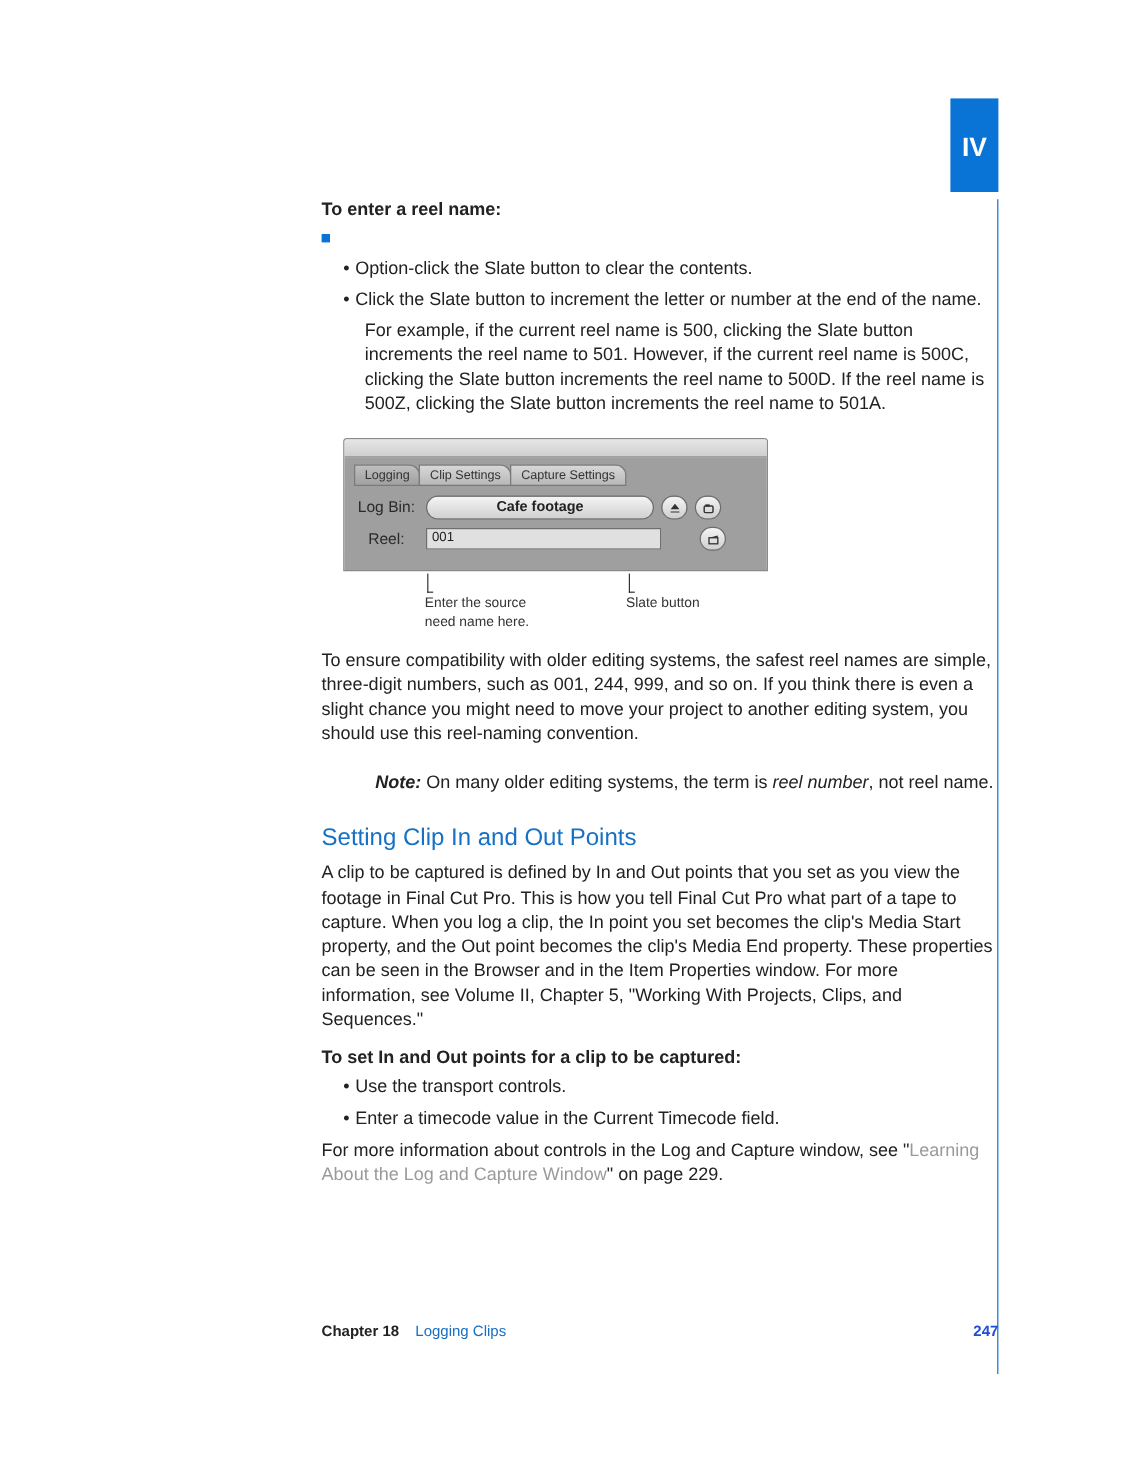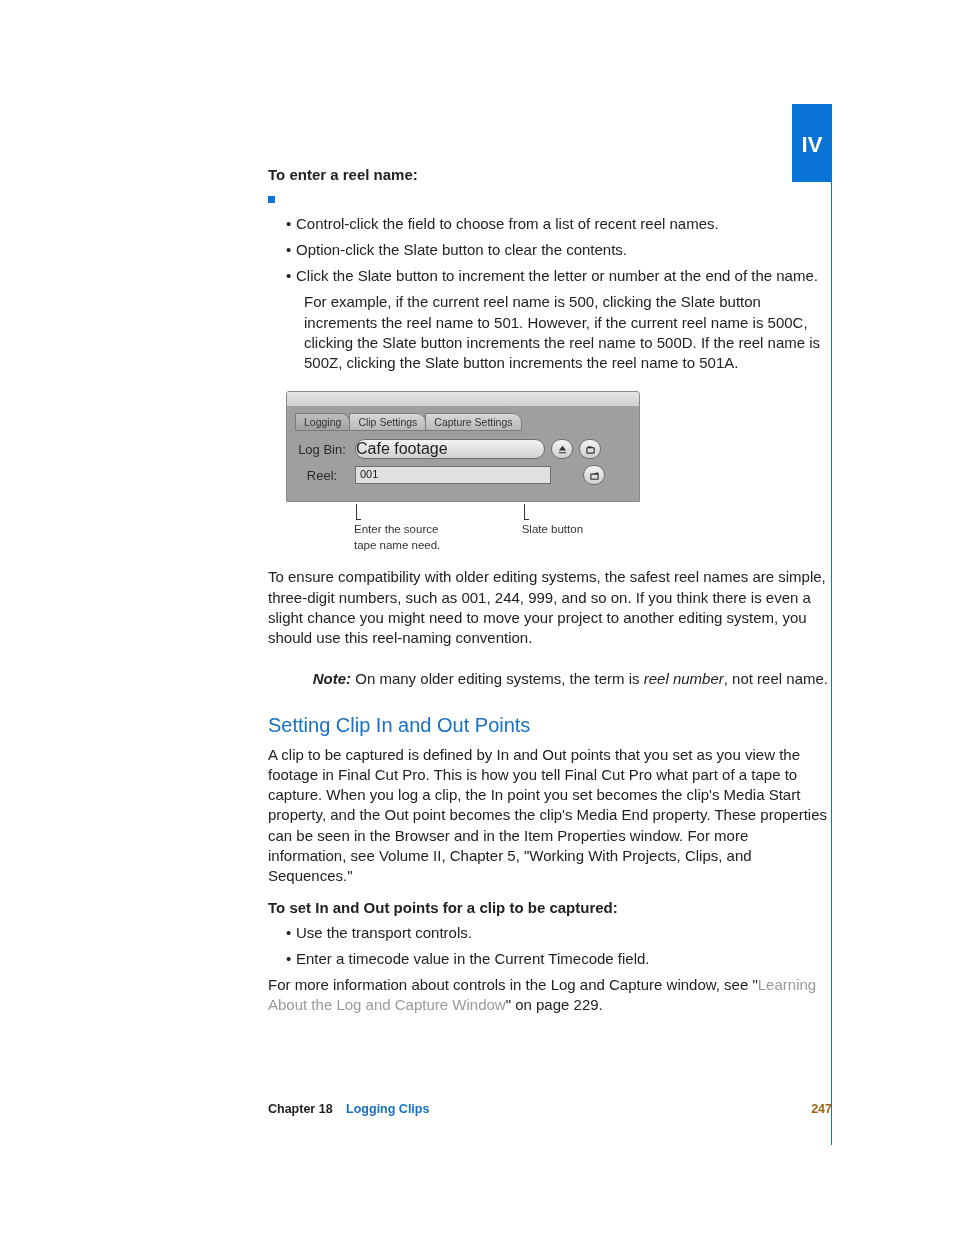--- a/index.html
+++ b/index.html
@@ -13,21 +13,21 @@
   }
   .page {
     width: 954px;
     height: 1235px;
     position: relative;
     box-sizing: border-box;
     padding: 100px 122px 40px 268px;
   }
   .part-tab {
     position: absolute;
-    top: 104px;
+    top: 82px;
     right: 122px;
     width: 40px;
     height: 78px;
     background: #0a73d6;
     color: #fff;
     font-weight: 700;
     font-size: 22px;
     text-align: center;
     padding-top: 26px;
     box-sizing: border-box;
@@ -105,27 +105,29 @@
     padding: 1px 8px;
     border-radius: 0 9px 0 0;
     margin-right: -1px;
     position: relative;
   }
   .tab.active { background: linear-gradient(#bfbfbf, #a0a0a0); }
   .row { display: flex; align-items: center; margin-bottom: 6px; }
   .row-label { width: 54px; text-align: center; font-size: 13px; color: #2a2a2a; padding-right: 6px; }
   .pill-btn {
     flex: 0 0 188px;
-    font-size: 16px;
+    text-align: center;
+    font-size: 12px;
     background: linear-gradient(#f4f4f4, #d0d0d0);
     border: 1px solid #6e6e6e;
     border-radius: 11px;
     height: 18px;
     line-height: 17px;
     color: #222;
+    font-weight: bold;
   }
   .text-field {
     flex: 0 0 186px;
     font-size: 11px;
     background: #e0e0e0;
     border: 1px solid #6e6e6e;
     height: 16px;
     line-height: 15px;
     padding: 0 4px;
     color: #222;
@@ -162,41 +164,40 @@
   
   .footer {
     position: absolute;
     left: 268px; right: 122px;
     bottom: 117px;
     font-size: 12.5px;
     display: flex; justify-content: space-between;
     color: #222;
   }
   .footer .chapter-label { font-weight: 700; }
-  .footer .chapter-title { color: #1670c4; margin-left: 10px; font-weight: 700; }
-  .footer .pageno { color: #a16207; font-weight: 700; margin-left: 24px; }
+  .footer .chapter-title { color: #1670c4; margin-left: 10px; font-weight: 400; }
+  .footer .pageno { color: #1d4ed8; font-weight: 700; margin-left: 24px; }
 </style>
 </head>
 <body>
 
 <div class="page">
 
   <div class="part-tab">IV</div>
   <div class="right-rule"></div>
 
   <div class="content">
 
     <div class="h-step">To enter a reel name:</div>
 
     <div class="main-bullet">
       <span class="blue-square"></span>
     </div>
 
     <div class="sub">
-      <div class="sub-item"><span class="sub-dot">•</span><span>Control-click the field to choose from a list of recent reel names.</span></div>
       <div class="sub-item"><span class="sub-dot">•</span><span>Option-click the Slate button to clear the contents.</span></div>
       <div class="sub-item"><span class="sub-dot">•</span><span>Click the Slate button to increment the letter or number at the end of the name.</span></div>
       <p class="sub-para">For example, if the current reel name is 500, clicking the Slate button increments the reel name to 501. However, if the current reel name is 500C, clicking the Slate button increments the reel name to 500D. If the reel name is 500Z, clicking the Slate button increments the reel name to 501A.</p>
     </div>
 
     <div class="ui-shot">
       <div class="ui-window">
         <div class="ui-titlebar"></div>
         <div class="ui-body">
           <div class="tabs">
@@ -227,21 +228,21 @@
                   <path d="M2 4.5 L10 2.5 L10 4.5 Z" fill="#333"></path>
                 </svg>
             </span>
           </div>
         </div>
       </div>
       <div class="callouts">
         <div class="callout a">
           <span class="tick"></span>
           <div>Enter the source</div>
-          <div>tape name need.</div>
+          <div>need name here.</div>
         </div>
         <div class="callout b">
           <span class="tick"></span>
           <div>Slate button</div>
         </div>
       </div>
     </div>
 
     <p class="after-ui">To ensure compatibility with older editing systems, the safest reel names are simple, three-digit numbers, such as 001, 244, 999, and so on. If you think there is even a slight chance you might need to move your project to another editing system, you should use this reel-naming convention.</p>
 

